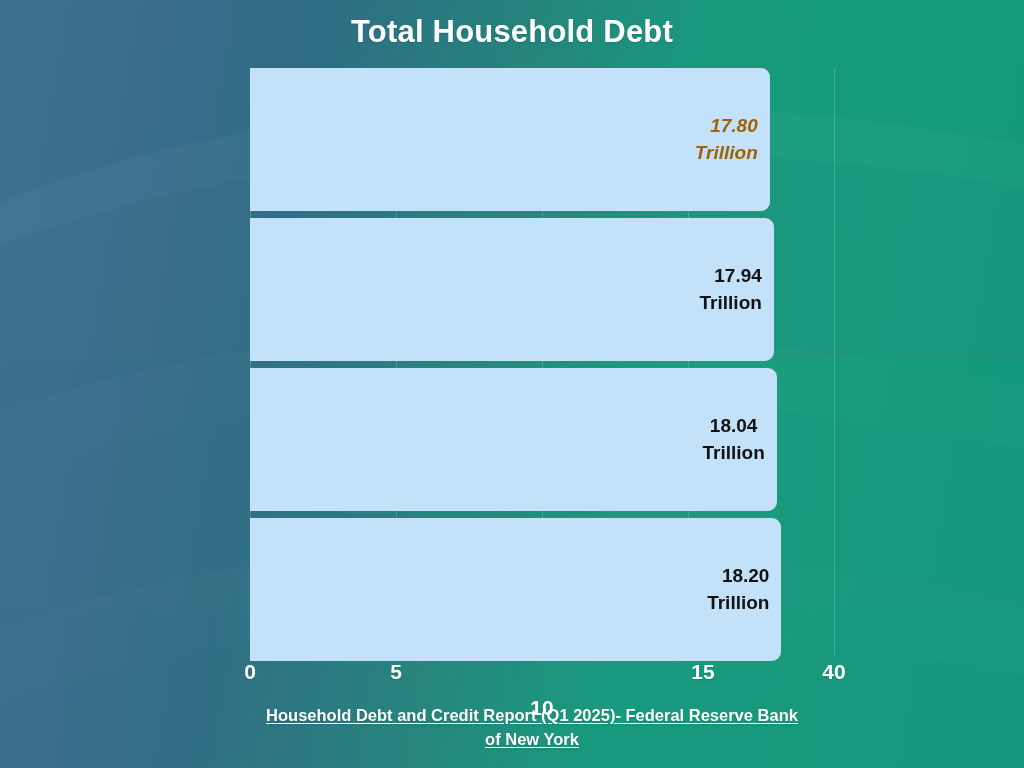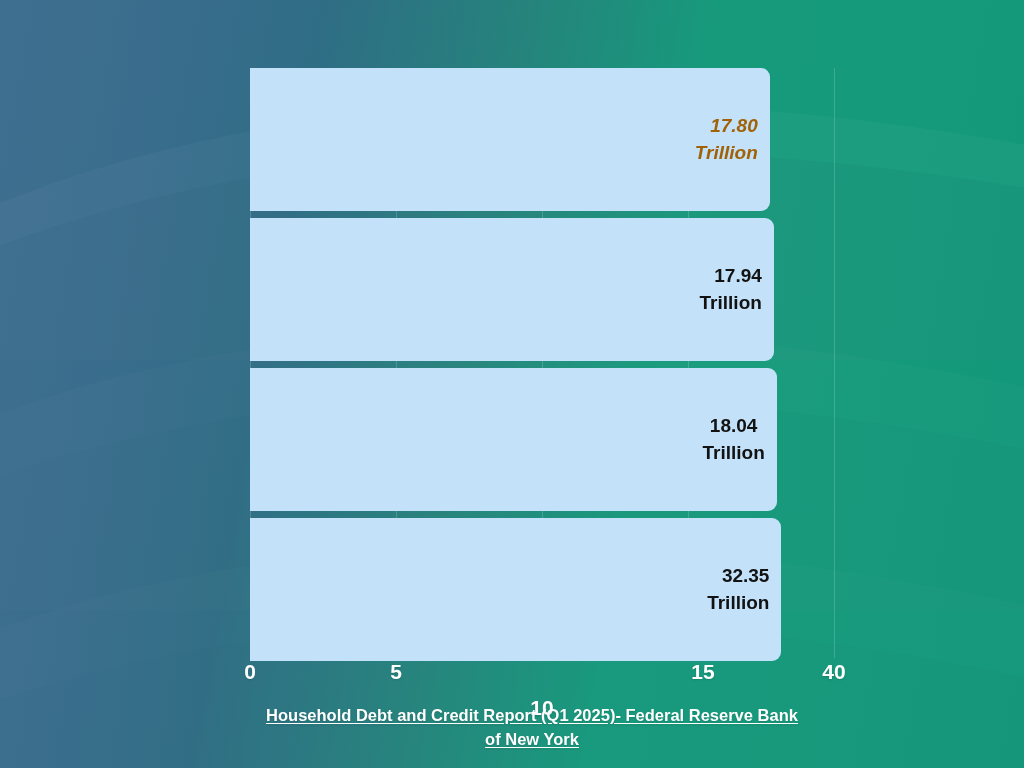--- a/index.html
+++ b/index.html
@@ -151,20 +151,21 @@
       <path d="M0,330 C300,190 780,175 1280,310 L1280,430 L0,430 Z" fill="#0b3a53" opacity="0.12"></path>
     </svg>
   </div>
   <div class="wave" id="wave-bottom">
     <svg viewBox="0 0 1280 430" preserveAspectRatio="none">
       <path d="M0,240 C340,90 800,90 1280,230 L1280,430 L0,430 Z" fill="#ffffff" opacity="0.08"></path>
       <path d="M0,310 C340,170 800,165 1280,300 L1280,430 L0,430 Z" fill="#0b3a53" opacity="0.10"></path>
     </svg>
   </div>
 
+  <h1 id="chart-title">Total Household Debt</h1>
 
   <div id="plot-area">
 
   <div class="gridline" style="left: 0px;"></div>
       <div class="gridline" style="left: 146px;"></div>
       <div class="gridline" style="left: 292px;"></div>
       <div class="gridline" style="left: 438px;"></div>
       <div class="gridline" style="left: 584px;"></div>
       <div class="bar-row" style="top: 0px;">
         <div class="bar" title="2024 Q2: 17.80 Trillion" style="width: 519.76px; background: rgb(195, 225, 248);">
@@ -179,21 +180,21 @@
         </div>
       </div>
       <div class="bar-row" style="top: 300px;">
         <div class="bar" title="2024 Q4: 18.04 Trillion" style="width: 526.768px; background: rgb(195, 225, 248);">
           <div class="bar-label" style="color: rgb(18, 18, 18); text-align: center;">18.04
 Trillion</div>
         </div>
       </div>
       <div class="bar-row" style="top: 450px;">
         <div class="bar" title="2025 Q1: 18.20 Trillion" style="width: 531.44px; background: rgb(195, 225, 248);">
-          <div class="bar-label" style="color: rgb(18, 18, 18);">32.35
+          <div class="bar-label" style="color: rgb(18, 18, 18);">18.20
 Trillion</div>
         </div>
       </div>
     </div>
 
   <div id="x-axis">
 
   <div class="tick" style="left: 0px;">0</div>
       <div class="tick" style="left: 146px;">5</div>
       <div class="tick" style="left: 292px; margin-top: 36px;">10</div>

